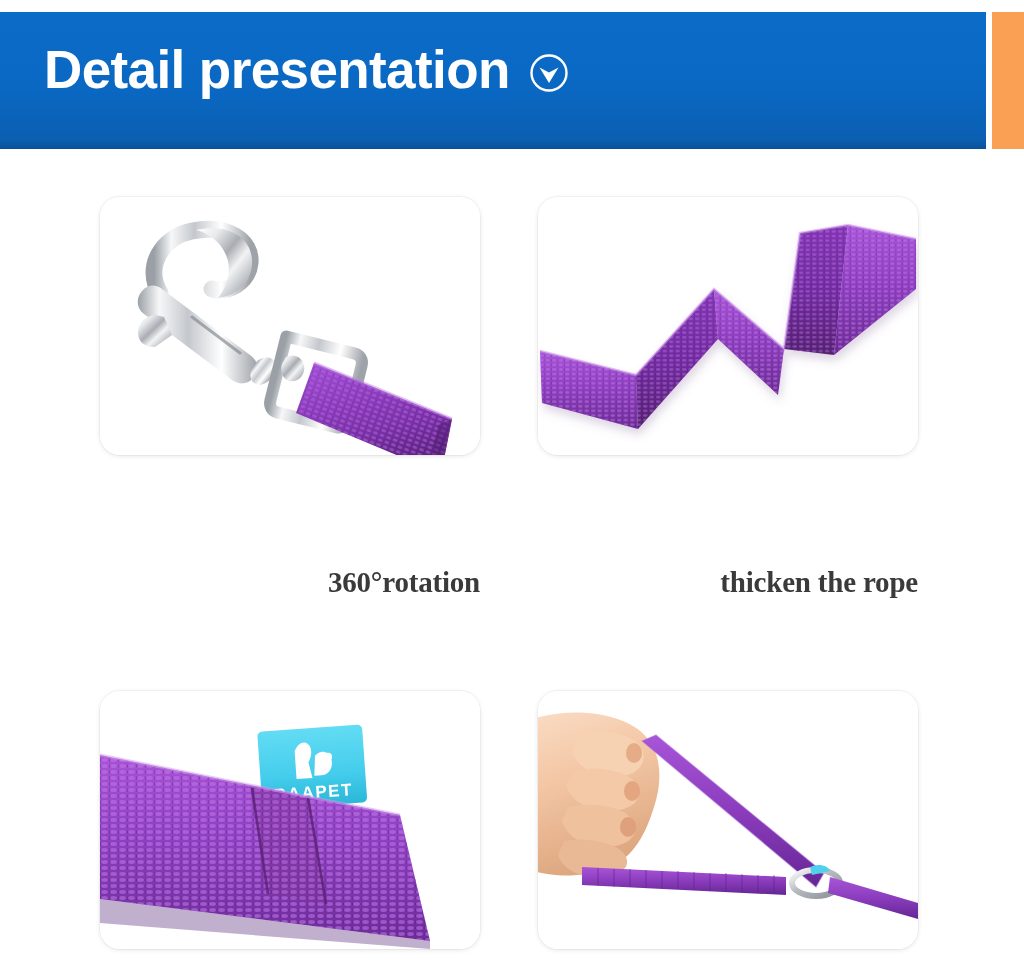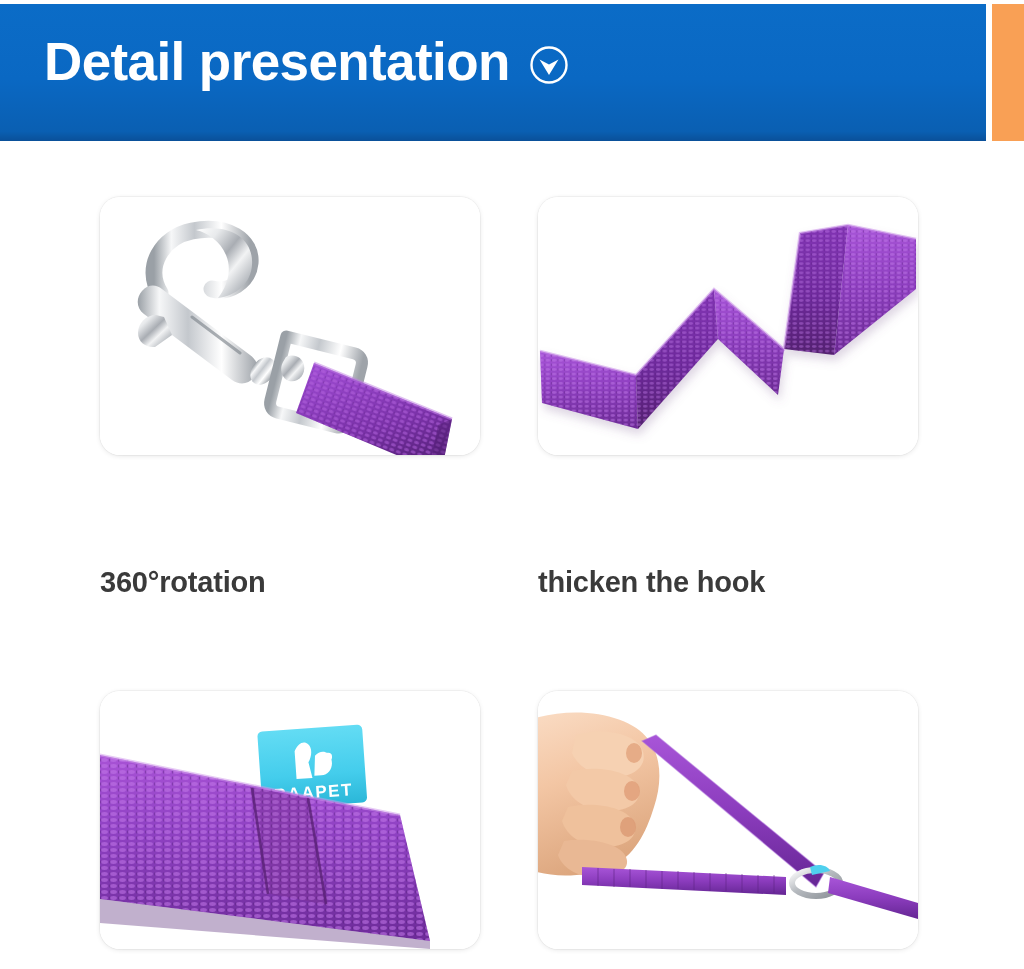--- a/index.html
+++ b/index.html
@@ -16,21 +16,21 @@
   .page {
     position: relative;
     width: 1024px;
     height: 969px;
     background: #ffffff;
   }
 
   
   .header {
     position: absolute;
-    top: 4px; left: 0;
+    top: 12px; left: 0;
     width: 1024px;
     height: 140px;
   }
   .header-bar {
     position: absolute;
     top: 0; left: 0;
     width: 986px;
     height: 137px;
     background: linear-gradient(180deg, #0b6cc7 0%, #0a68c3 55%, #0a5fb2 93%, #0a5099 100%);
   }
@@ -92,27 +92,28 @@
   .photo-inner {
     position: absolute;
     inset: 0;
     border-radius: 20px;
     overflow: hidden;
   }
   .photo-svg { display: block; width: 100%; height: 100%; }
 
   .caption {
     margin-top: 30px;
-    text-align: left;
+    text-align: right;
     color: #3a3a3a;
     font-size: 29px;
     font-weight: bold;
     line-height: 39px;
     letter-spacing: -0.2px;
     white-space: pre;
+    font-family: Liberation Serif, serif;
   }
   .caption .line { display: block; }
 </style>
 </head>
 <body>
 
 <div class="page">
 
   <div class="header">
     <div class="header-bar"></div>
@@ -238,21 +239,21 @@
 
               <path d="M310 28 L378 42 L378 92 L296 158 Z" fill="url(#webA)"></path>
               <path d="M310 28 L378 42 L378 92 L296 158 Z" fill="url(#weave2)"></path>
 
               <path d="M2 154 L98 178 L176 92 L246 152 L262 36 L310 28 L378 42" fill="none" stroke="#c98ee8" stroke-width="2.5" opacity="0.55"></path>
             </g>
           </svg>
         </div>
       </div>
       <div class="caption">
-        <span class="line">thicken the hook</span>
+        <span class="line">thicken the rope</span>
       </div>
     </div>
 
     <div class="cell cell-row2">
       <div class="photo-card">
         <div class="photo-inner">
           <svg class="photo-svg" viewBox="0 0 380 258" aria-hidden="true">
             <defs>
               <linearGradient id="webC" x1="0" y1="0" x2="0" y2="1">
                 <stop offset="0%" stop-color="#a953d6"></stop>

